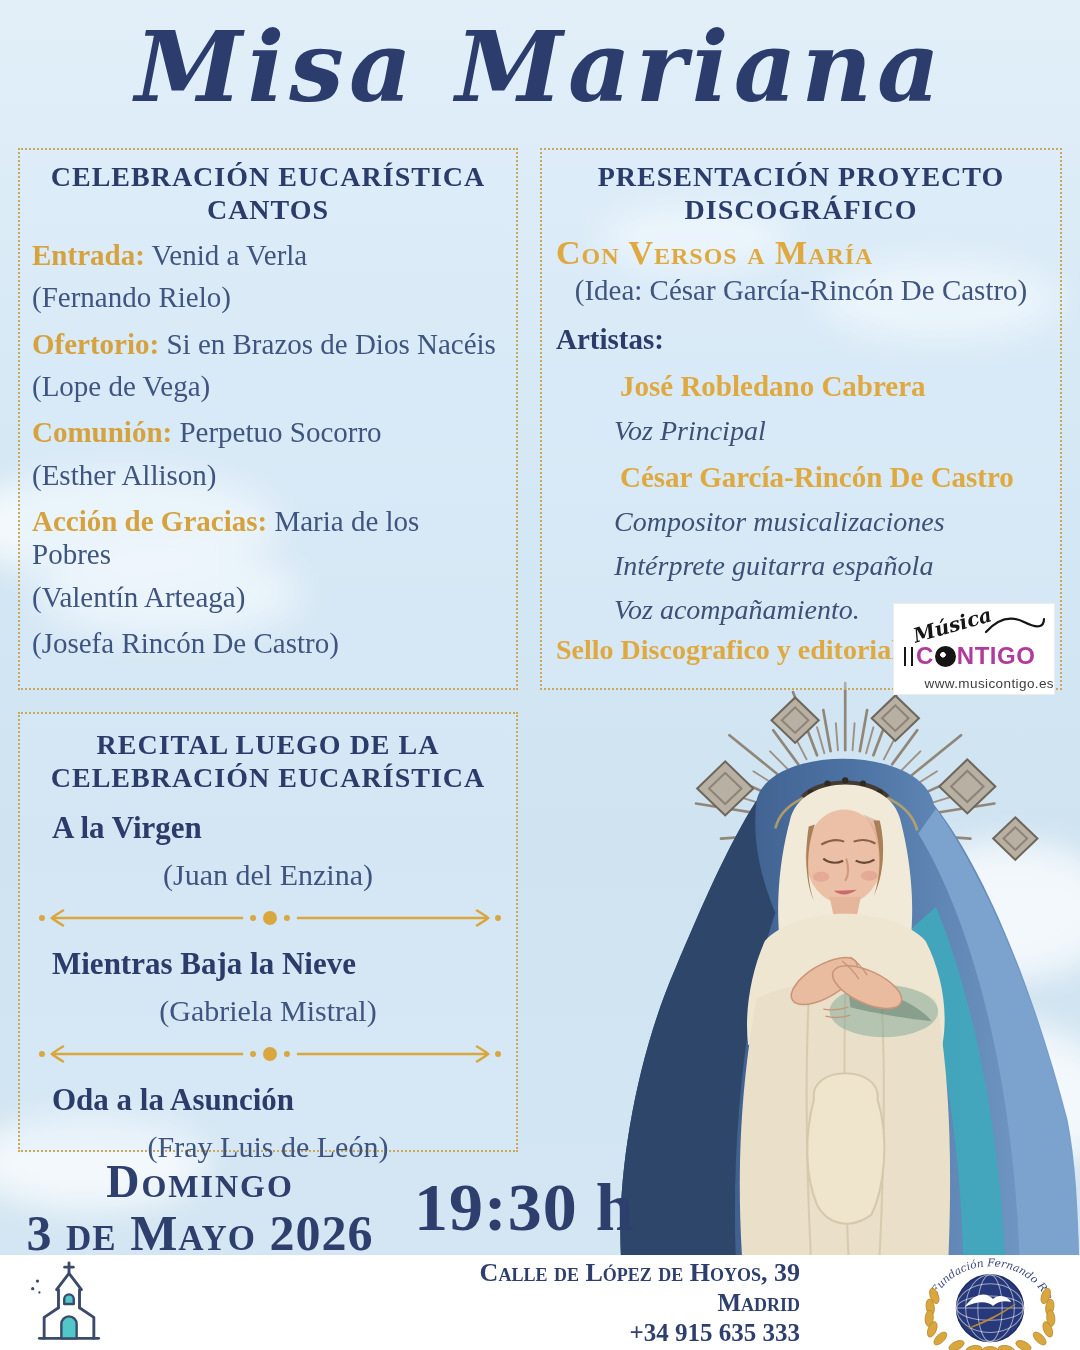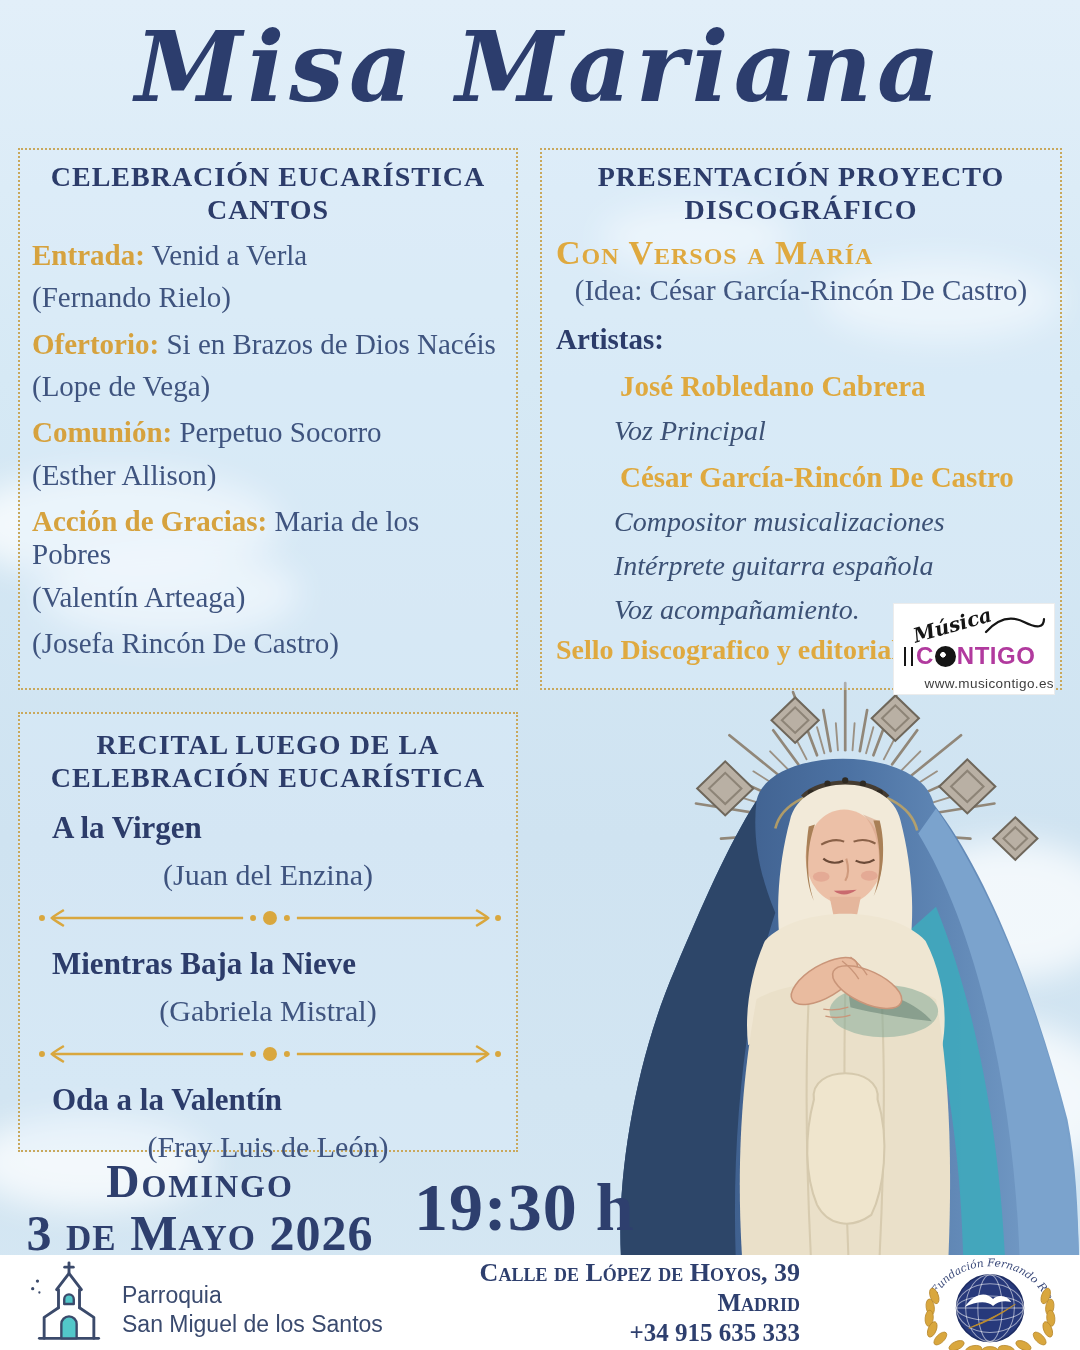--- a/index.html
+++ b/index.html
@@ -265,21 +265,21 @@
         <path d="M28,4 Q18,10 16,12 Q18,14 28,20" fill="none"></path>
         <line x1="16" y1="12" x2="208" y2="12"></line>
         <circle cx="218" cy="12" r="3" stroke="none"></circle>
         <circle cx="235" cy="12" r="7" stroke="none"></circle>
         <circle cx="252" cy="12" r="3" stroke="none"></circle>
         <line x1="262" y1="12" x2="454" y2="12"></line>
         <path d="M442,4 Q452,10 454,12 Q452,14 442,20" fill="none"></path>
         <circle cx="464" cy="12" r="3" stroke="none"></circle>
       </g>
     </svg>
-    <div class="piece-title">Oda a la Valentín</div>
+    <div class="piece-title">Oda a la Asunción</div>
     <div class="piece-author">(Fray Luis de León)</div>
   </section>
 
   <div class="date-block">
     <div class="day">Domingo</div>
     <div class="date">3 de Mayo 2026</div>
   </div>
   <div class="time">19:30 h</div>
 
   <footer class="footer">
@@ -293,24 +293,20 @@
         <path d="M34,50 L19,60 V82 M56,50 L71,60 V82"></path>
         <line x1="14" y1="82" x2="76" y2="82"></line>
         <path d="M37,82 v-15 a8,8 0 0 1 16,0 v15 z" fill="#52c7c9" stroke-width="2.5"></path>
       </g>
       <g fill="#3b4a6b">
           <circle cx="12" cy="22" r="1.7"></circle>
           <circle cx="7" cy="30" r="1.7"></circle>
           <circle cx="14" cy="34" r="1.2"></circle>
         </g>
     </svg>
-    <div class="parish">
-      <div>Parroquia</div>
-      <div>San Miguel de los Santos</div>
-    </div>
     <div class="address">
       <div class="a1">Calle de López de Hoyos, 39</div>
       <div class="a2">Madrid</div>
       <div class="a3">+34 915 635 333</div>
     </div>
     <svg class="foundation" width="152" height="114" viewBox="0 0 150 112" aria-hidden="true">
       <defs>
           <path id="arcF" d="M 20,54 A 64,64 0 0 1 130,54"></path>
         </defs>
       <text font-size="10.5" font-style="italic" fill="#3b4a7a" font-family="DejaVu Serif, serif">

